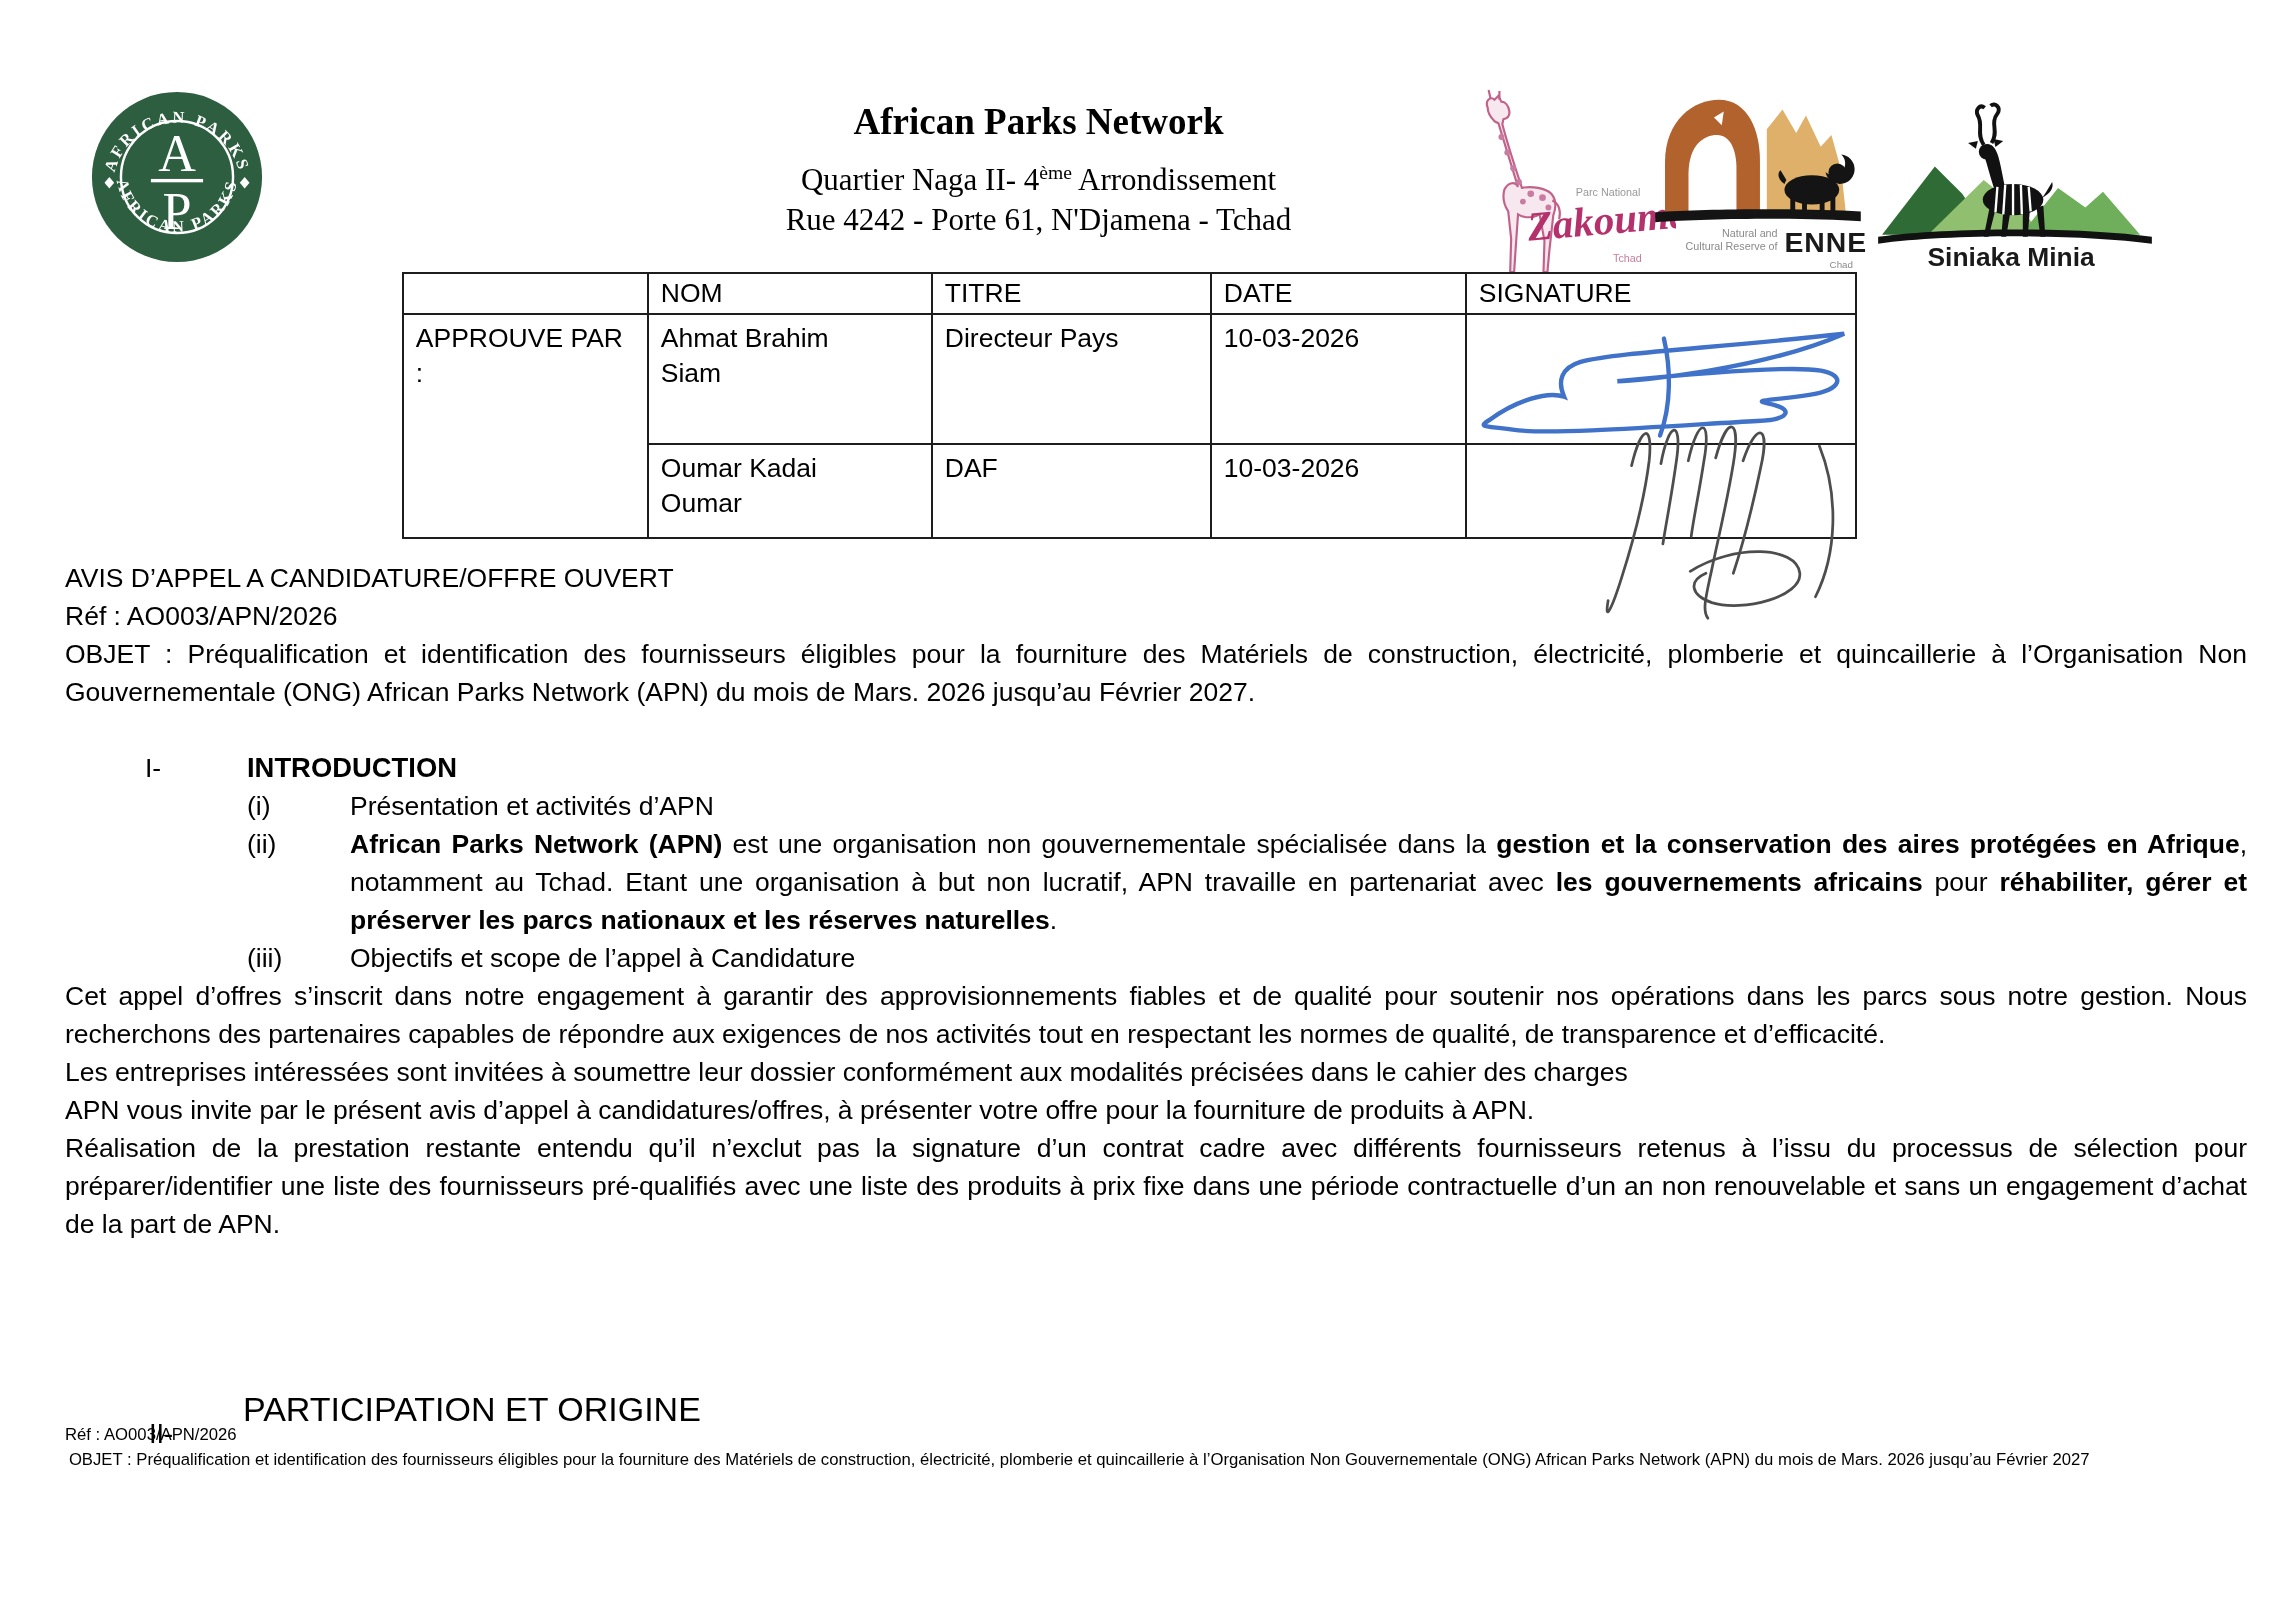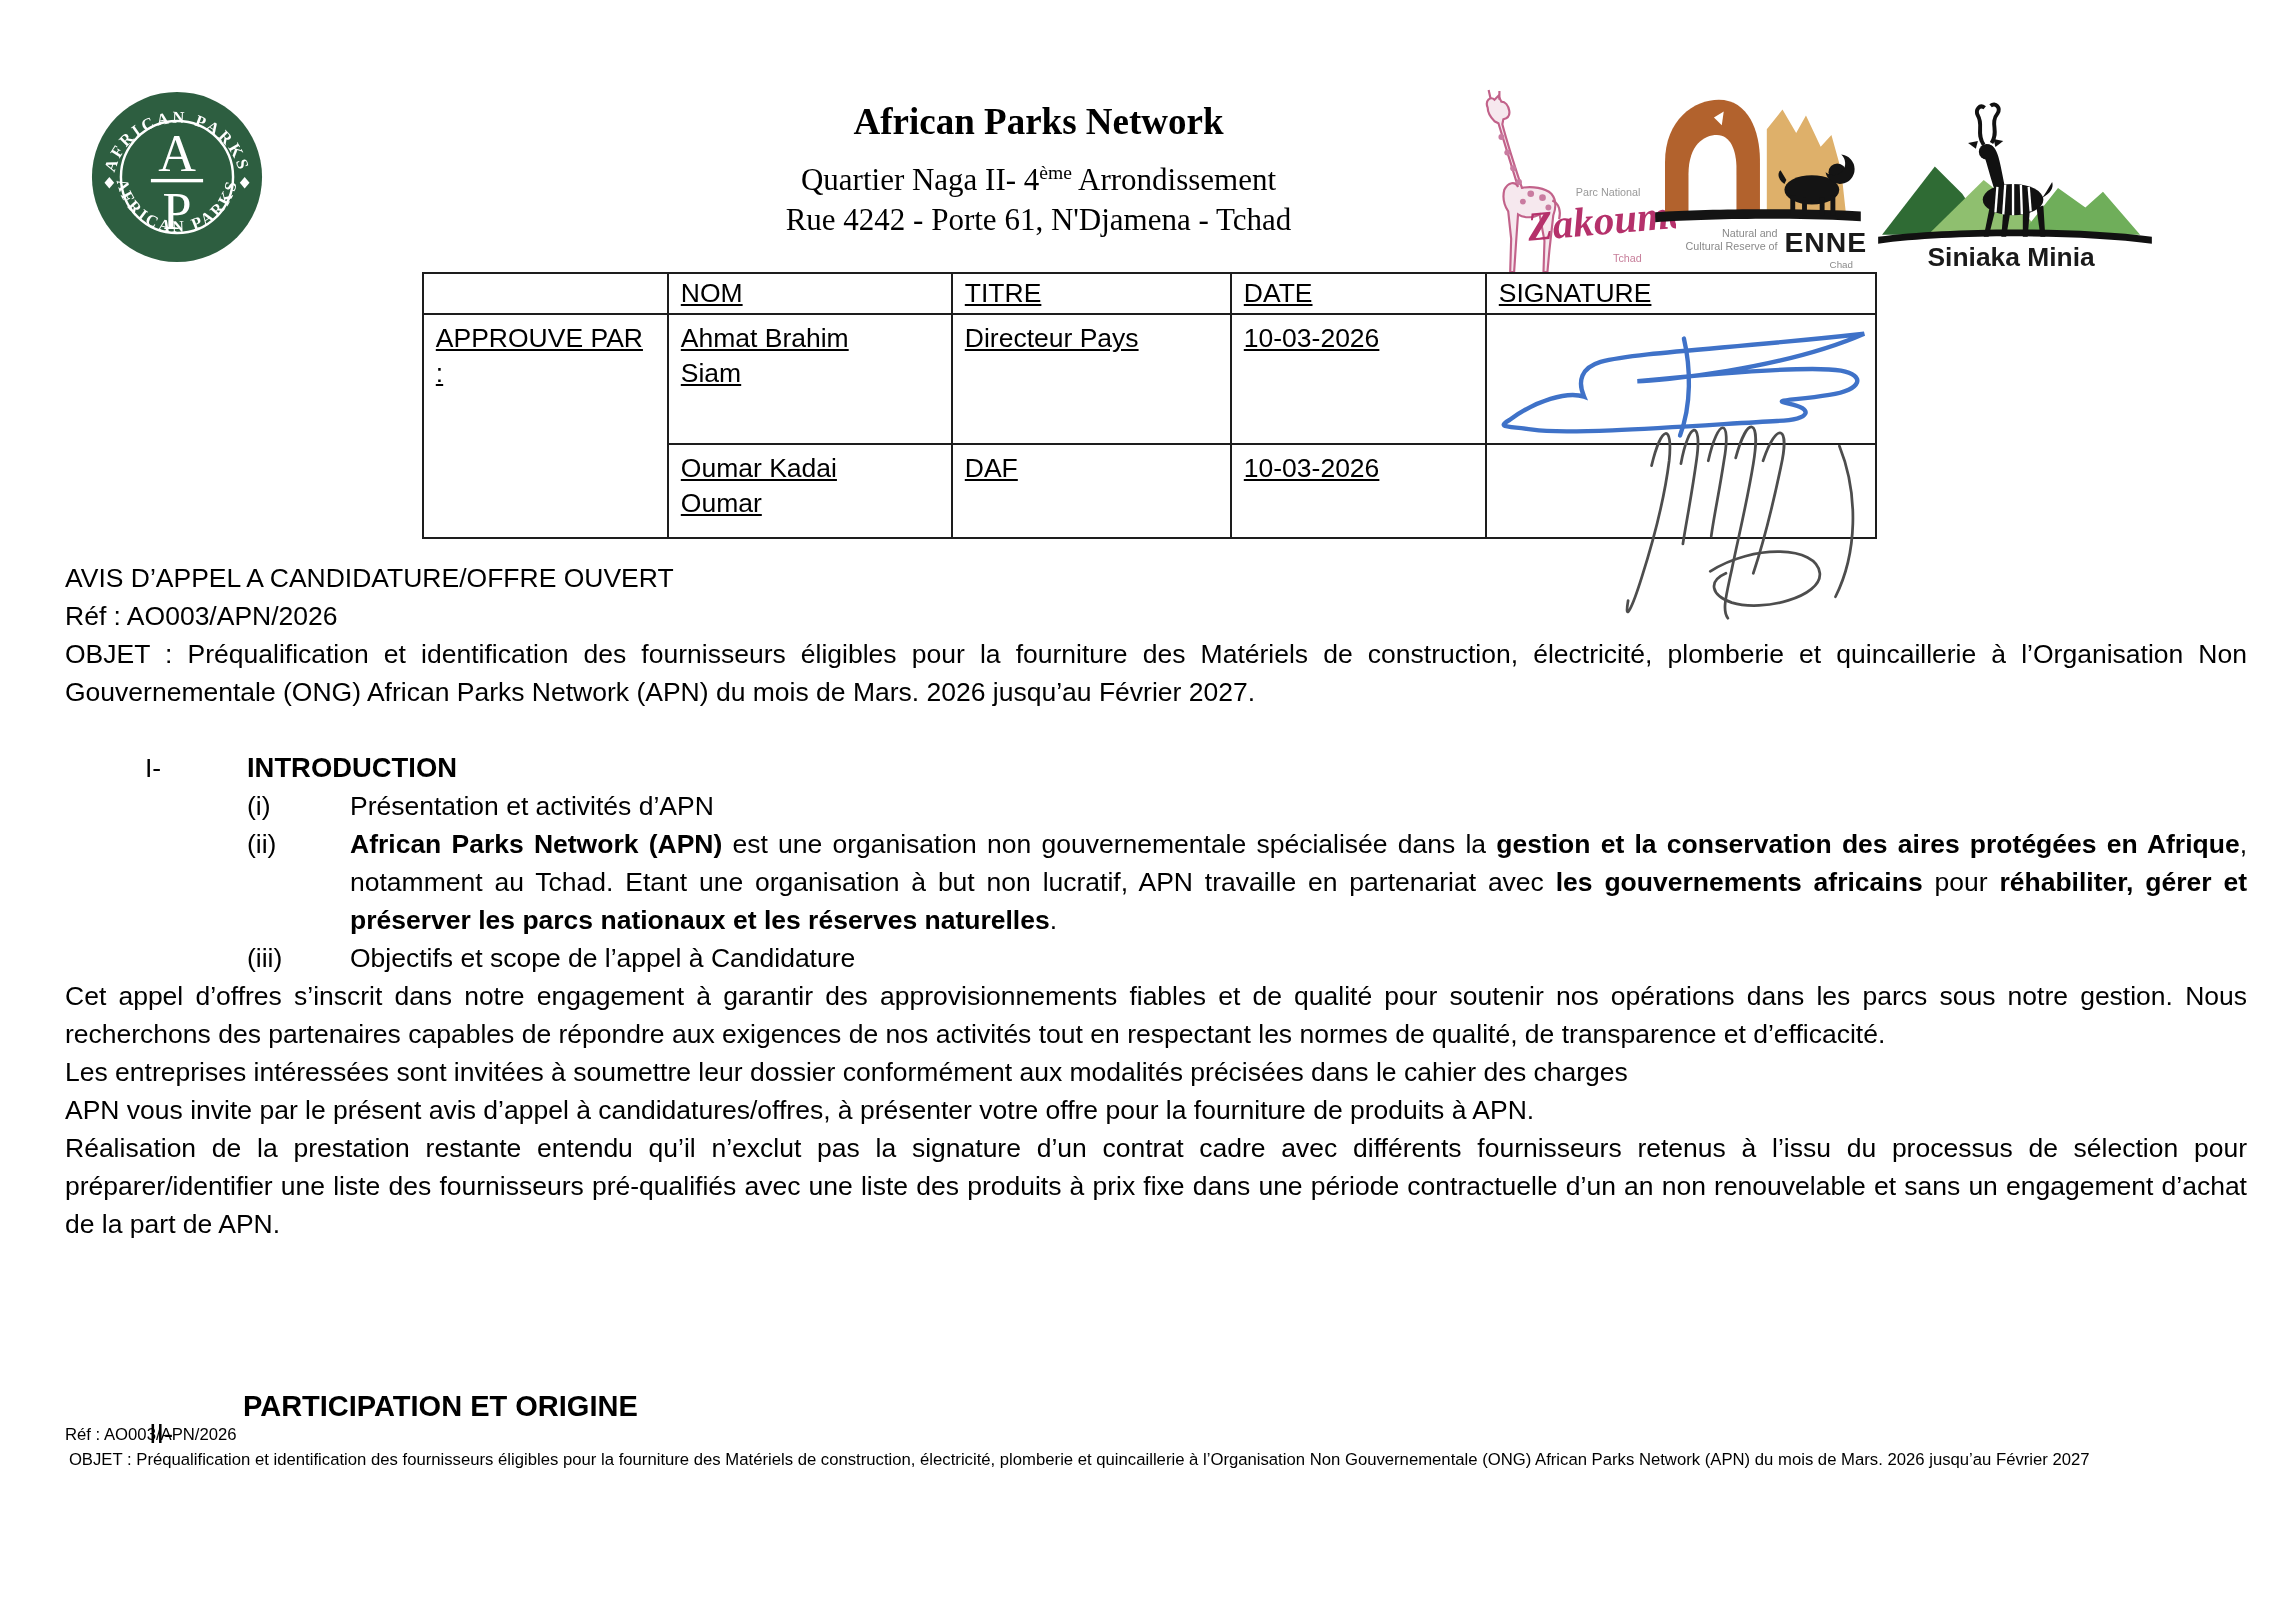--- a/index.html
+++ b/index.html
@@ -9,21 +9,21 @@
   .ap-logo{position:absolute;left:90px;top:90px;width:174px;height:174px;}
   .org-block{position:absolute;left:676px;top:90px;width:725px;text-align:center;
              font-family:"Liberation Serif",serif;}
   .org-name{font-size:37px;font-weight:bold;line-height:45px;margin:9px;}
   .org-line{font-size:31px;line-height:40px;}
   .org-line sup{font-size:19.6px;}
   .zakouma{position:absolute;left:1458px;top:86px;width:218px;height:192px;}
   .ennedi{position:absolute;left:1649px;top:90px;width:218px;height:186px;}
   .siniaka{position:absolute;left:1874px;top:98px;width:282px;height:174px;}
   
-  .table-wrap{position:absolute;left:422px;top:272px;width:1454px;text-decoration:underline;}
+  .table-wrap{position:absolute;left:402px;top:272px;width:1454px;}
   table.appr{border-collapse:collapse;table-layout:fixed;width:1454px;}
   table.appr td{border:2px solid #1d1d1d;font-size:26.5px;line-height:35px;
                 padding:5.9px 11.8px;vertical-align:top;word-wrap:break-word;}
   table.appr tr.hd td{height:33px;vertical-align:middle;padding:2px 11.8px;}
   table.appr tr.r1 td{height:116px;margin-left:31px;}
   table.appr tr.r2 td{height:80px;}
   td.cell-nom{padding-right:90px !important;}
   .sig-blue{position:absolute;left:1070px;top:51px;width:378px;height:131px;z-index:3;}
   .sig-black{position:absolute;left:1194px;top:133px;width:257px;height:225px;z-index:3;}
   
@@ -32,21 +32,21 @@
   .sec1{position:absolute;left:65px;top:749px;width:2182px;font-size:26.5px;line-height:38px;}
   .hrow{display:flex;padding-left:80px;}
   .hrow .mk{width:102px;flex:none;}
   .hrow .ht{font-weight:bold;font-size:27.4px;}
   .li{display:flex;padding-left:182px;}
   .li .mk{width:103px;flex:none;}
   .li .li-body{flex:1;min-width:0;}
   .para{margin:0;}
   .sec2{position:absolute;left:65px;top:1390px;width:2182px;}
   .sec2 .hrow .mk{width:98px;padding-left:3.9px;box-sizing:border-box;margin-top:28px;}
-  .sec2 .ht{font-size:29px;font-weight:bold;}
+  .sec2 .ht{font-size:34px;font-weight:normal;}
   .sec2 .mk{font-size:27.4px;}
   .pfoot{position:absolute;left:65px;top:1423px;width:2188px;font-size:16.7px;line-height:24.5px;}
   .pfoot .fo{padding-left:3.9px;}
   b{font-weight:bold;}
 </style>
 </head>
 <body>
 
 <div class="page">
 

